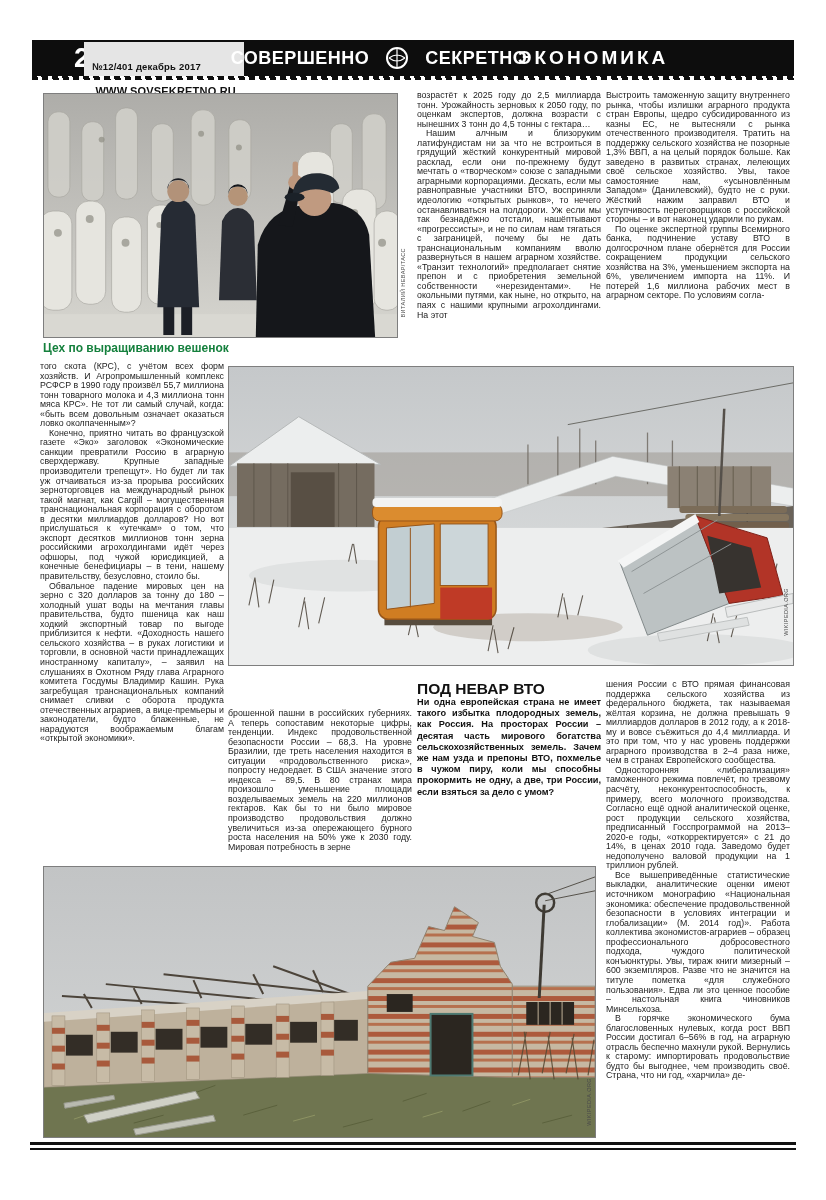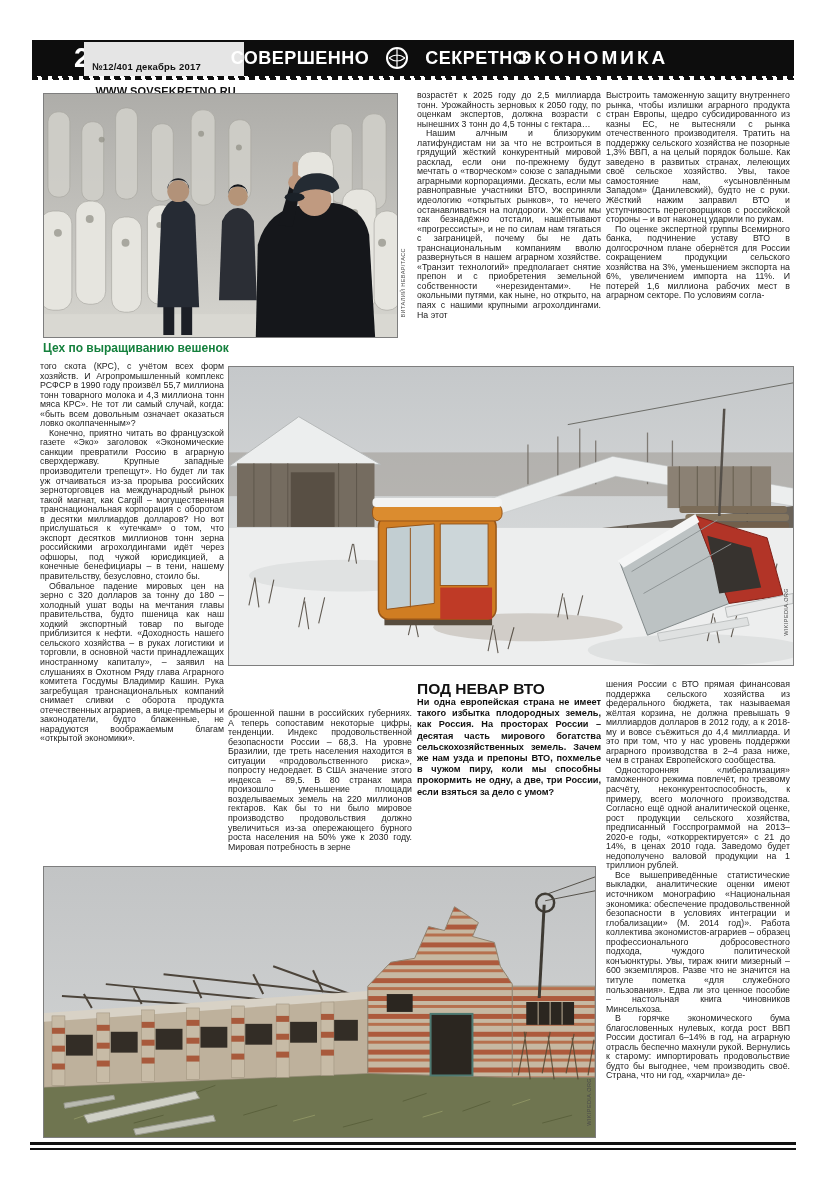--- a/index.html
+++ b/index.html
@@ -378,17 +378,17 @@
 
   <div class="col" style="left:417px;top:680px;width:184px;height:192px;">
     <p class="headline">ПОД НЕВАР ВТО</p>
     <p class="lead">Ни одна европейская страна не имеет такого избытка плодородных земель, как Россия. На просторах России – десятая часть мирового богатства сельскохозяйственных земель. Зачем же нам узда и препоны ВТО, похмелье в чужом пиру, коли мы способны прокормить не одну, а две, три России, если взяться за дело с умом?</p>
   </div>
 
   <div class="col" style="left:606px;top:680px;width:184px;height:460px;">
     <p>шения России с ВТО прямая финансовая поддержка сельского хозяйства из федерального бюджета, так называемая жёлтая корзина, не должна превышать 9 миллиардов долларов в 2012 году, а к 2018-му и вовсе съёжиться до 4,4 миллиарда. И это при том, что у нас уровень поддержки аграрного производства в 2–4 раза ниже, чем в странах Европейского сообщества.</p>
     <p>Односторонняя «либерализация» таможенного режима повлечёт, по трезвому расчёту, неконкурентоспособность, к примеру, всего молочного производства. Согласно ещё одной аналитической оценке, рост продукции сельского хозяйства, предписанный Госспрограммой на 2013–2020-е годы, «откорректируется» с 21 до 14%, в ценах 2010 года. Заведомо будет недополучено валовой продукции на 1 триллион рублей.</p>
     <p>Все вышеприведённые статистические выкладки, аналитические оценки имеют источником монографию «Национальная экономика: обеспечение продовольственной безопасности в условиях интеграции и глобализации» (М. 2014 год)». Работа коллектива экономистов-аграриев – образец профессионального добросовестного подхода, чуждого политической конъюнктуры. Увы, тираж книги мизерный – 600 экземпляров. Разве что не значится на титуле пометка «для служебного пользования». Едва ли это ценное пособие – настольная книга чиновников Минсельхоза.</p>
-    <p>В горячке экономического бума благословенных нулевых, когда рост ВВП России достигал 6–14% в год, на аграрную отрасль беспечно махнули рукой. Вернулись к старому: импортировать продовольствие будто бы выгоднее, чем производить своё. Страна, что ни год, «харчила» де-</p>
+    <p>В горячке экономического бума благословенных нулевых, когда рост ВВП России достигал 6–56% в год, на аграрную отрасль беспечно махнули рукой. Вернулись к старому: импортировать продовольствие будто бы выгоднее, чем производить своё. Страна, что ни год, «харчила» де-</p>
   </div>
 
   <div class="rule-bottom"></div>
 </div>
 
 </body></html>

